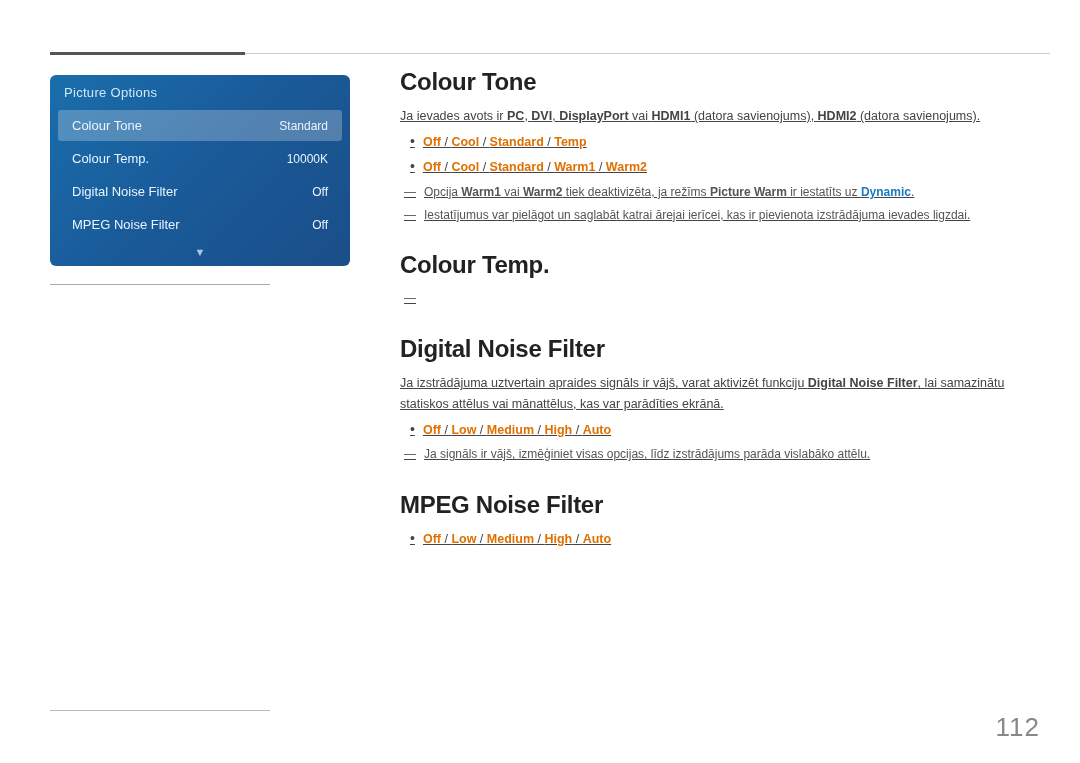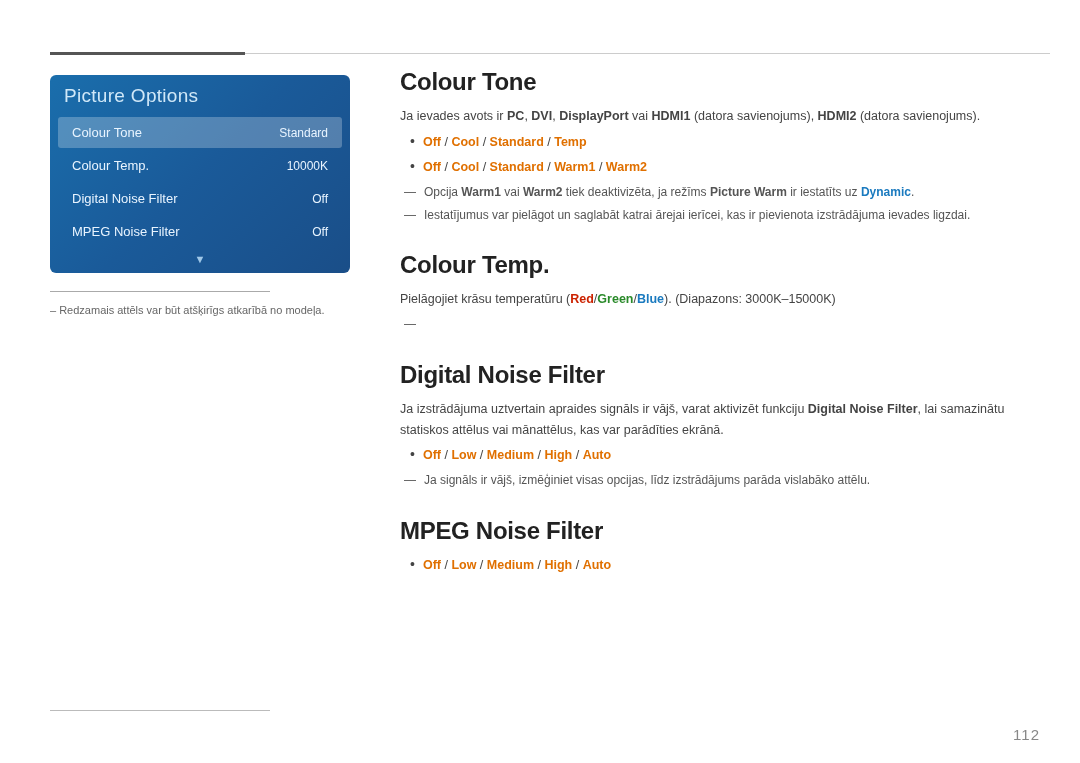--- a/index.html
+++ b/index.html
@@ -47,21 +47,21 @@
 
     .picture-options-box {
       background: linear-gradient(135deg, #1a6eac 0%, #1a5a99 50%, #1a4e88 100%);
       border-radius: 6px;
       overflow: hidden;
       padding-bottom: 6px;
     }
 
     .picture-options-title {
       color: #d0e8f8;
-      font-size: 19px;
+      font-size: 13px;
       font-weight: normal;
       padding: 10px 14px 8px 14px;
       letter-spacing: 0.3px;
     }
 
     .menu-item {
       display: flex;
       justify-content: space-between;
       align-items: center;
       padding: 8px 14px;
@@ -123,20 +123,21 @@
       font-weight: bold;
       color: #222;
       margin-bottom: 10px;
       letter-spacing: -0.3px;
     }
 
     .section-body {
       font-size: 12.5px;
       color: #444;
       line-height: 1.65;
+      text-decoration: underline;
     }
 
     .section-body p {
       margin-bottom: 5px;
     }
 
     .bullet-list {
       margin: 5px 0 5px 10px;
     }
 
@@ -172,21 +173,21 @@
     .highlight-orange { color: #e07000; font-weight: bold; }
     .highlight-blue { color: #1a7abf; font-weight: bold; }
     .highlight-green { color: #2a8a2a; font-weight: bold; }
     .highlight-red { color: #cc2200; font-weight: bold; }
 
     
     .page-number {
       position: absolute;
       bottom: 20px;
       right: 40px;
-      font-size: 15px;
+      font-size: 26px;
       color: #888;
       letter-spacing: 1px;
     }
 
     
     .bottom-line {
       position: absolute;
       bottom: 52px;
       left: 50px;
       width: 220px;
@@ -223,21 +224,20 @@
 
     <div class="menu-item">
       <span class="menu-item-label">MPEG Noise Filter</span>
       <span class="menu-item-value">Off</span>
     </div>
 
     <div class="menu-arrow">▼</div>
   </div>
 
   <div class="divider-line"></div>
-  <div class="footnote">– Redzamais attēls var būt atšķirīgs atkarībā no modeļa.</div>
 </div>
 
 <div class="right-content">
 
   <div class="section">
     <div class="section-title">Colour Tone</div>
     <div class="section-body">
       <p>
         Ja ievades avots ir <strong>PC</strong>, <strong>DVI</strong>, <strong>DisplayPort</strong> vai <strong>HDMI1</strong> (datora savienojums), <strong>HDMI2</strong> (datora savienojums).
       </p>
@@ -264,23 +264,20 @@
       <div class="dash-item">
         <span class="dash-sym">—</span>
         <span>Iestatījumus var pielāgot un saglabāt katrai ārejai ierīcei, kas ir pievienota izstrādājuma ievades ligzdai.</span>
       </div>
     </div>
   </div>
 
   <div class="section">
     <div class="section-title">Colour Temp.</div>
     <div class="section-body">
-      <p>
-        Pielāgojiet krāsu temperatūru (<span class="highlight-red">Red</span>/<span class="highlight-green">Green</span>/<span class="highlight-blue">Blue</span>). (Diapazons: 3000K–15000K)
-      </p>
       <div class="dash-item">
         <span class="dash-sym">—</span>
       </div>
     </div>
   </div>
 
   <div class="section">
     <div class="section-title">Digital Noise Filter</div>
     <div class="section-body">
       <p>

